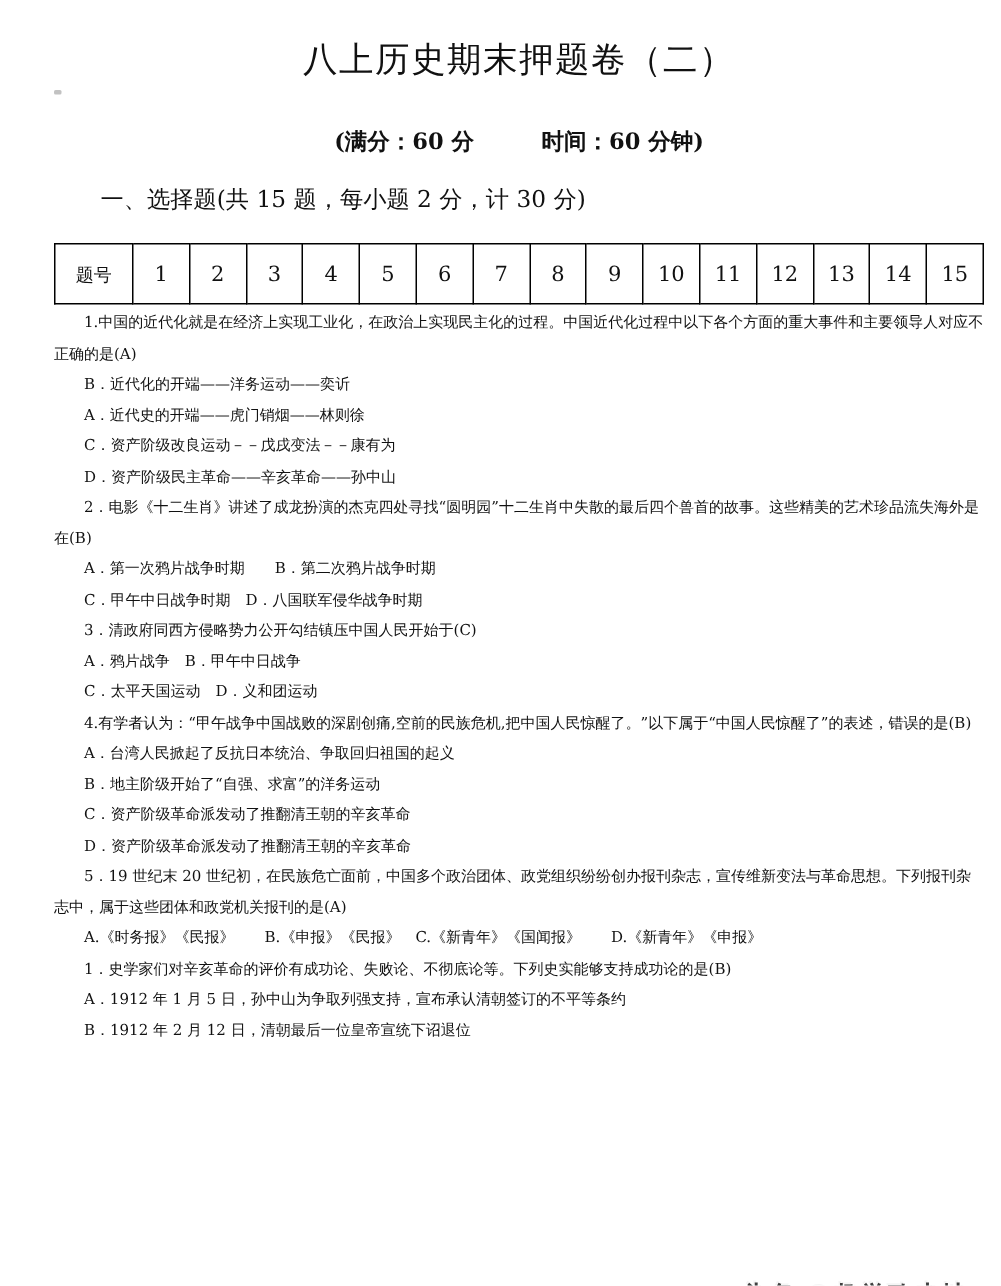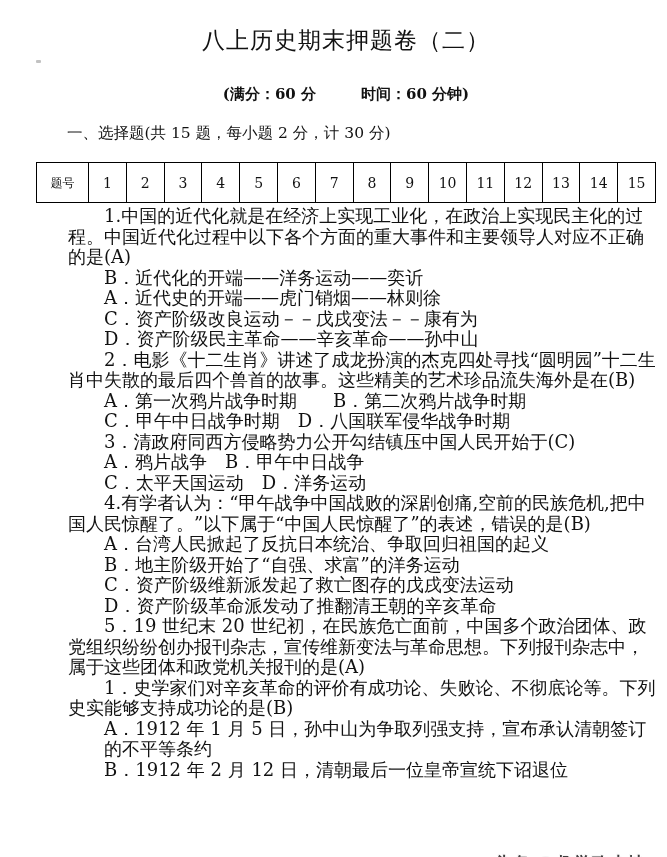--- a/index.html
+++ b/index.html
@@ -66,23 +66,22 @@
     font-size: 12px;
     line-height: 16px;
     padding: 4px 9px;
     word-break: break-all;
   }
   table.answer-table tr.row-numbers { height: 40px; }
   table.answer-table tr.row-answers { height: 40px; }
   table.answer-table td { font-size: 14px; }
   .questions {
     margin-top: 3px;
-    font-size: 18px;
+    font-size: 10px;
     line-height: 20.5px;
-    margin-left: 32px;
   }
   .questions p { margin: 0; }
   .stem { text-indent: 2em; }
   .option-line { padding-left: 2em; }
   .option-flow { text-indent: 2em; }
   .watermark {
     position: absolute;
     right: 10px; bottom: 6px;
     font-size: 17px;
     font-weight: bold;
@@ -130,26 +129,27 @@
       <p class="stem">1.中国的近代化就是在经济上实现工业化，在政治上实现民主化的过程。中国近代化过程中以下各个方面的重大事件和主要领导人对应不正确的是(A)</p>
       <p class="option-line">B．近代化的开端——洋务运动——奕䜣</p>
       <p class="option-line">A．近代史的开端——虎门销烟——林则徐</p>
       <p class="option-line">C．资产阶级改良运动－－戊戌变法－－康有为</p>
       <p class="option-line">D．资产阶级民主革命——辛亥革命——孙中山</p>
       <p class="stem">2．电影《十二生肖》讲述了成龙扮演的杰克四处寻找“圆明园”十二生肖中失散的最后四个兽首的故事。这些精美的艺术珍品流失海外是在(B)</p>
       <p class="option-line">A．第一次鸦片战争时期　　B．第二次鸦片战争时期</p>
       <p class="option-line">C．甲午中日战争时期　D．八国联军侵华战争时期</p>
       <p class="stem">3．清政府同西方侵略势力公开勾结镇压中国人民开始于(C)</p>
       <p class="option-line">A．鸦片战争　B．甲午中日战争</p>
-      <p class="option-line">C．太平天国运动　D．洋务运动</p>
+      <p class="option-line">C．太平天国运动　D．义和团运动</p>
       <p class="stem">4.有学者认为：“甲午战争中国战败的深剧创痛,空前的民族危机,把中国人民惊醒了。”以下属于“中国人民惊醒了”的表述，错误的是(B)</p>
       <p class="option-line">A．台湾人民掀起了反抗日本统治、争取回归祖国的起义</p>
       <p class="option-line">B．地主阶级开始了“自强、求富”的洋务运动</p>
-      <p class="option-line">C．资产阶级维新派发起了救亡图存的戊戌变法运动</p>
+      <p class="option-line">C．资产阶级革命派发动了推翻清王朝的辛亥革命</p>
       <p class="option-line">D．资产阶级革命派发动了推翻清王朝的辛亥革命</p>
       <p class="stem">5．19 世纪末 20 世纪初，在民族危亡面前，中国多个政治团体、政党组织纷纷创办报刊杂志，宣传维新变法与革命思想。下列报刊杂志中，属于这些团体和政党机关报刊的是(A)</p>
+      <p class="option-flow">A.《时务报》《民报》　　B.《申报》《民报》　C.《新青年》《国闻报》　　D.《新青年》《申报》</p>
       <p class="stem">1．史学家们对辛亥革命的评价有成功论、失败论、不彻底论等。下列史实能够支持成功论的是(B)</p>
       <p class="option-line">A．1912 年 1 月 5 日，孙中山为争取列强支持，宣布承认清朝签订的不平等条约</p>
       <p class="option-line">B．1912 年 2 月 12 日，清朝最后一位皇帝宣统下诏退位</p>
     </div>
 
   <div class="watermark">头条 @趣学政史地</div>
 </div>
 
 </body></html>

